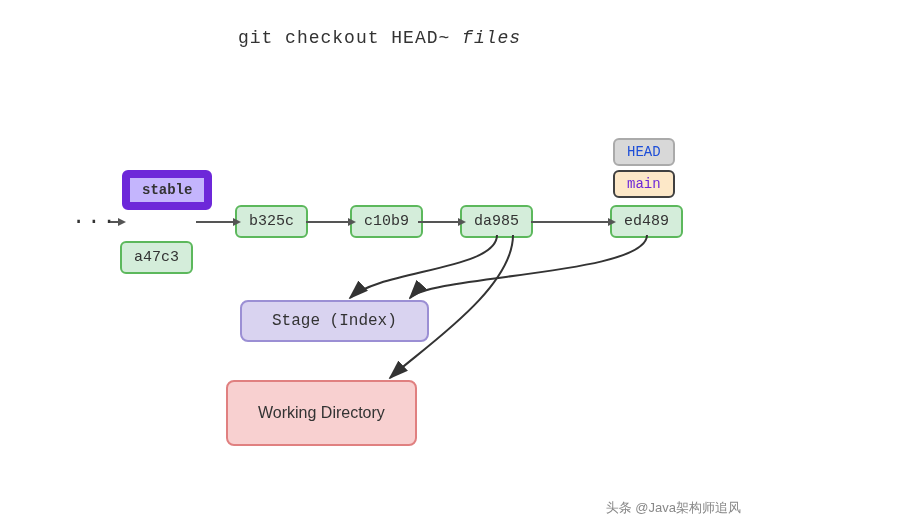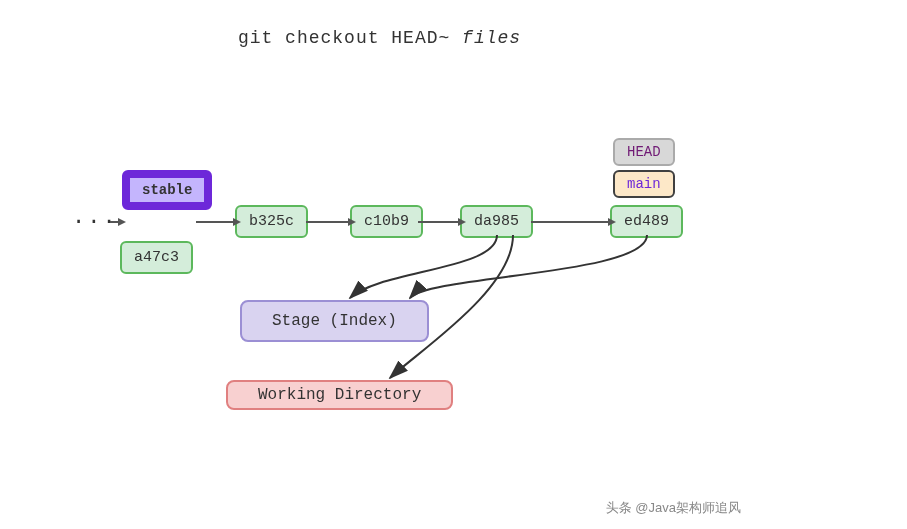--- a/index.html
+++ b/index.html
@@ -62,21 +62,21 @@
     .label-stable {
       border: 8px solid #6d28d9;
       background: #c4b5fd;
       color: #333;
       font-weight: bold;
     }
 
     .label-head {
       border: 2px solid #aaa;
       background: #d8d8d8;
-      color: #701a75;
+      color: #1d4ed8;
     }
 
     .label-main {
       border: 2px solid #404040;
       background: #fde8c8;
       color: #6d28d9;
     }
 
     
     .dots {
@@ -98,22 +98,22 @@
       color: #333;
       text-align: center;
     }
 
     
     .working-box {
       position: absolute;
       border: 2px solid #e08080;
       background: #f8d0d0;
       border-radius: 8px;
-      padding: 4px 30px;
-      font-family: Liberation Mono, monospace;
+      padding: 22px 30px;
+      font-family: Liberation Sans, sans-serif;
       font-size: 16px;
       color: #333;
       text-align: center;
     }
 
     
     .watermark {
       position: absolute;
       bottom: 12px;
       right: 18px;

